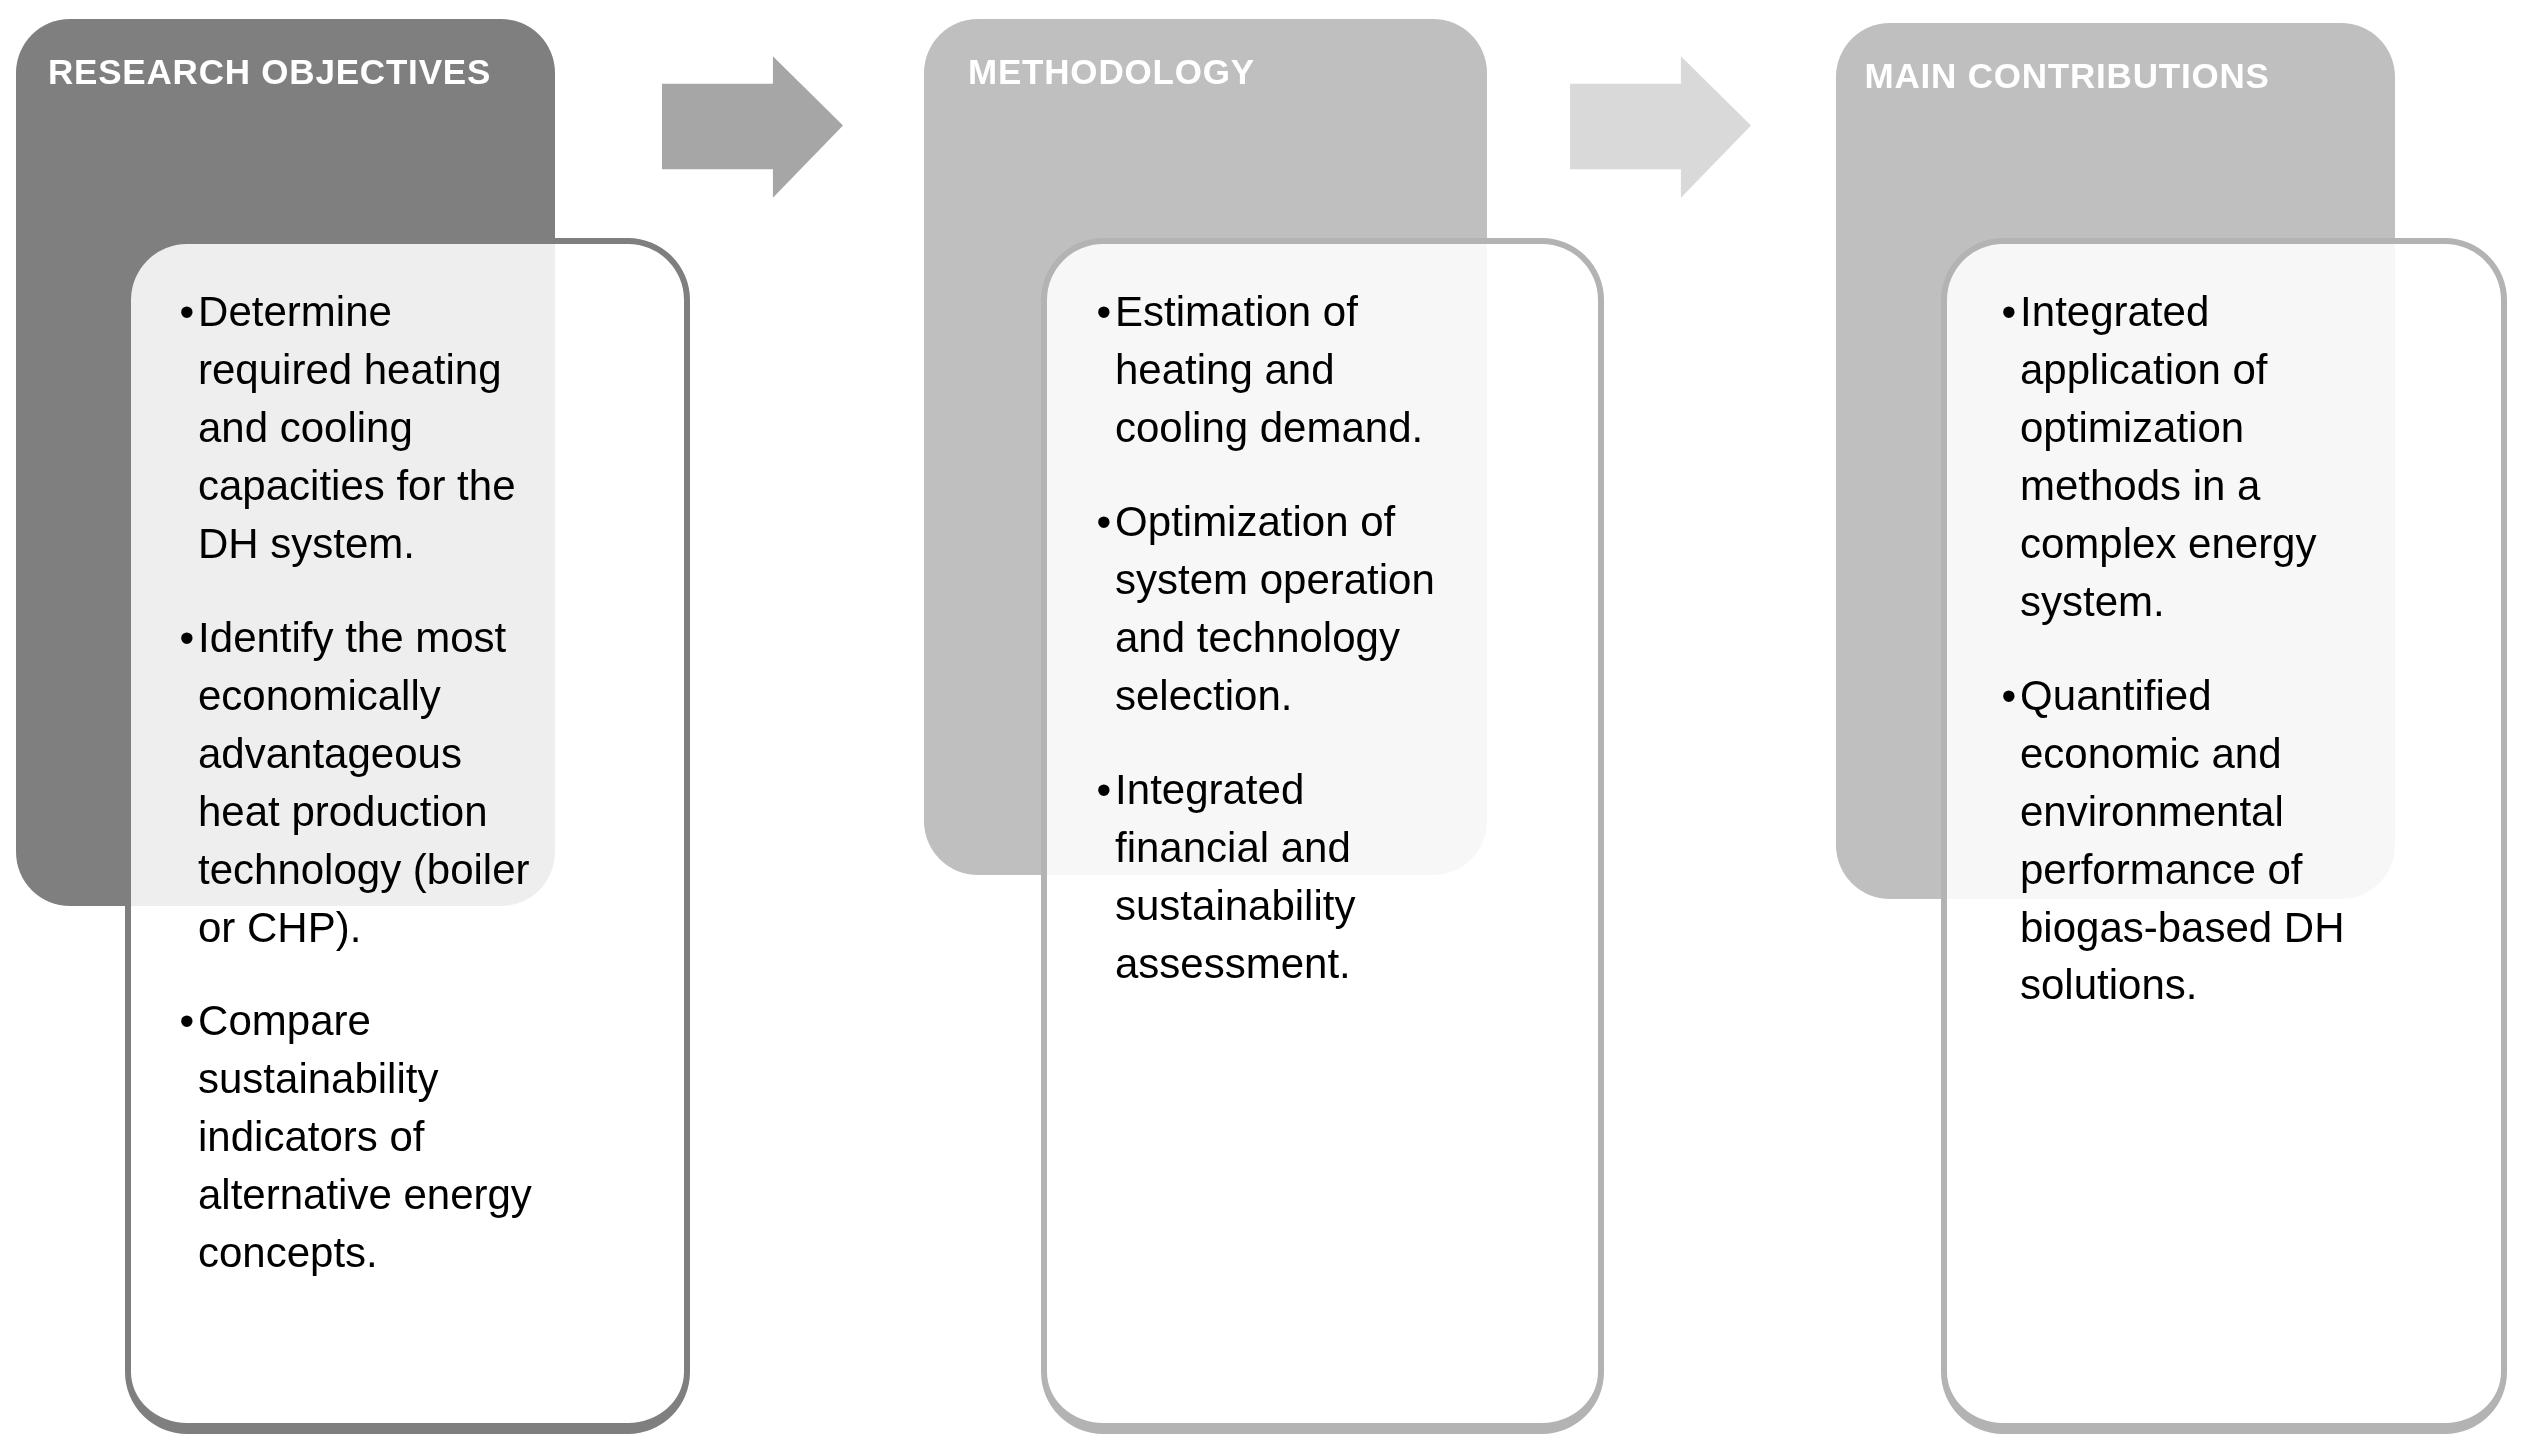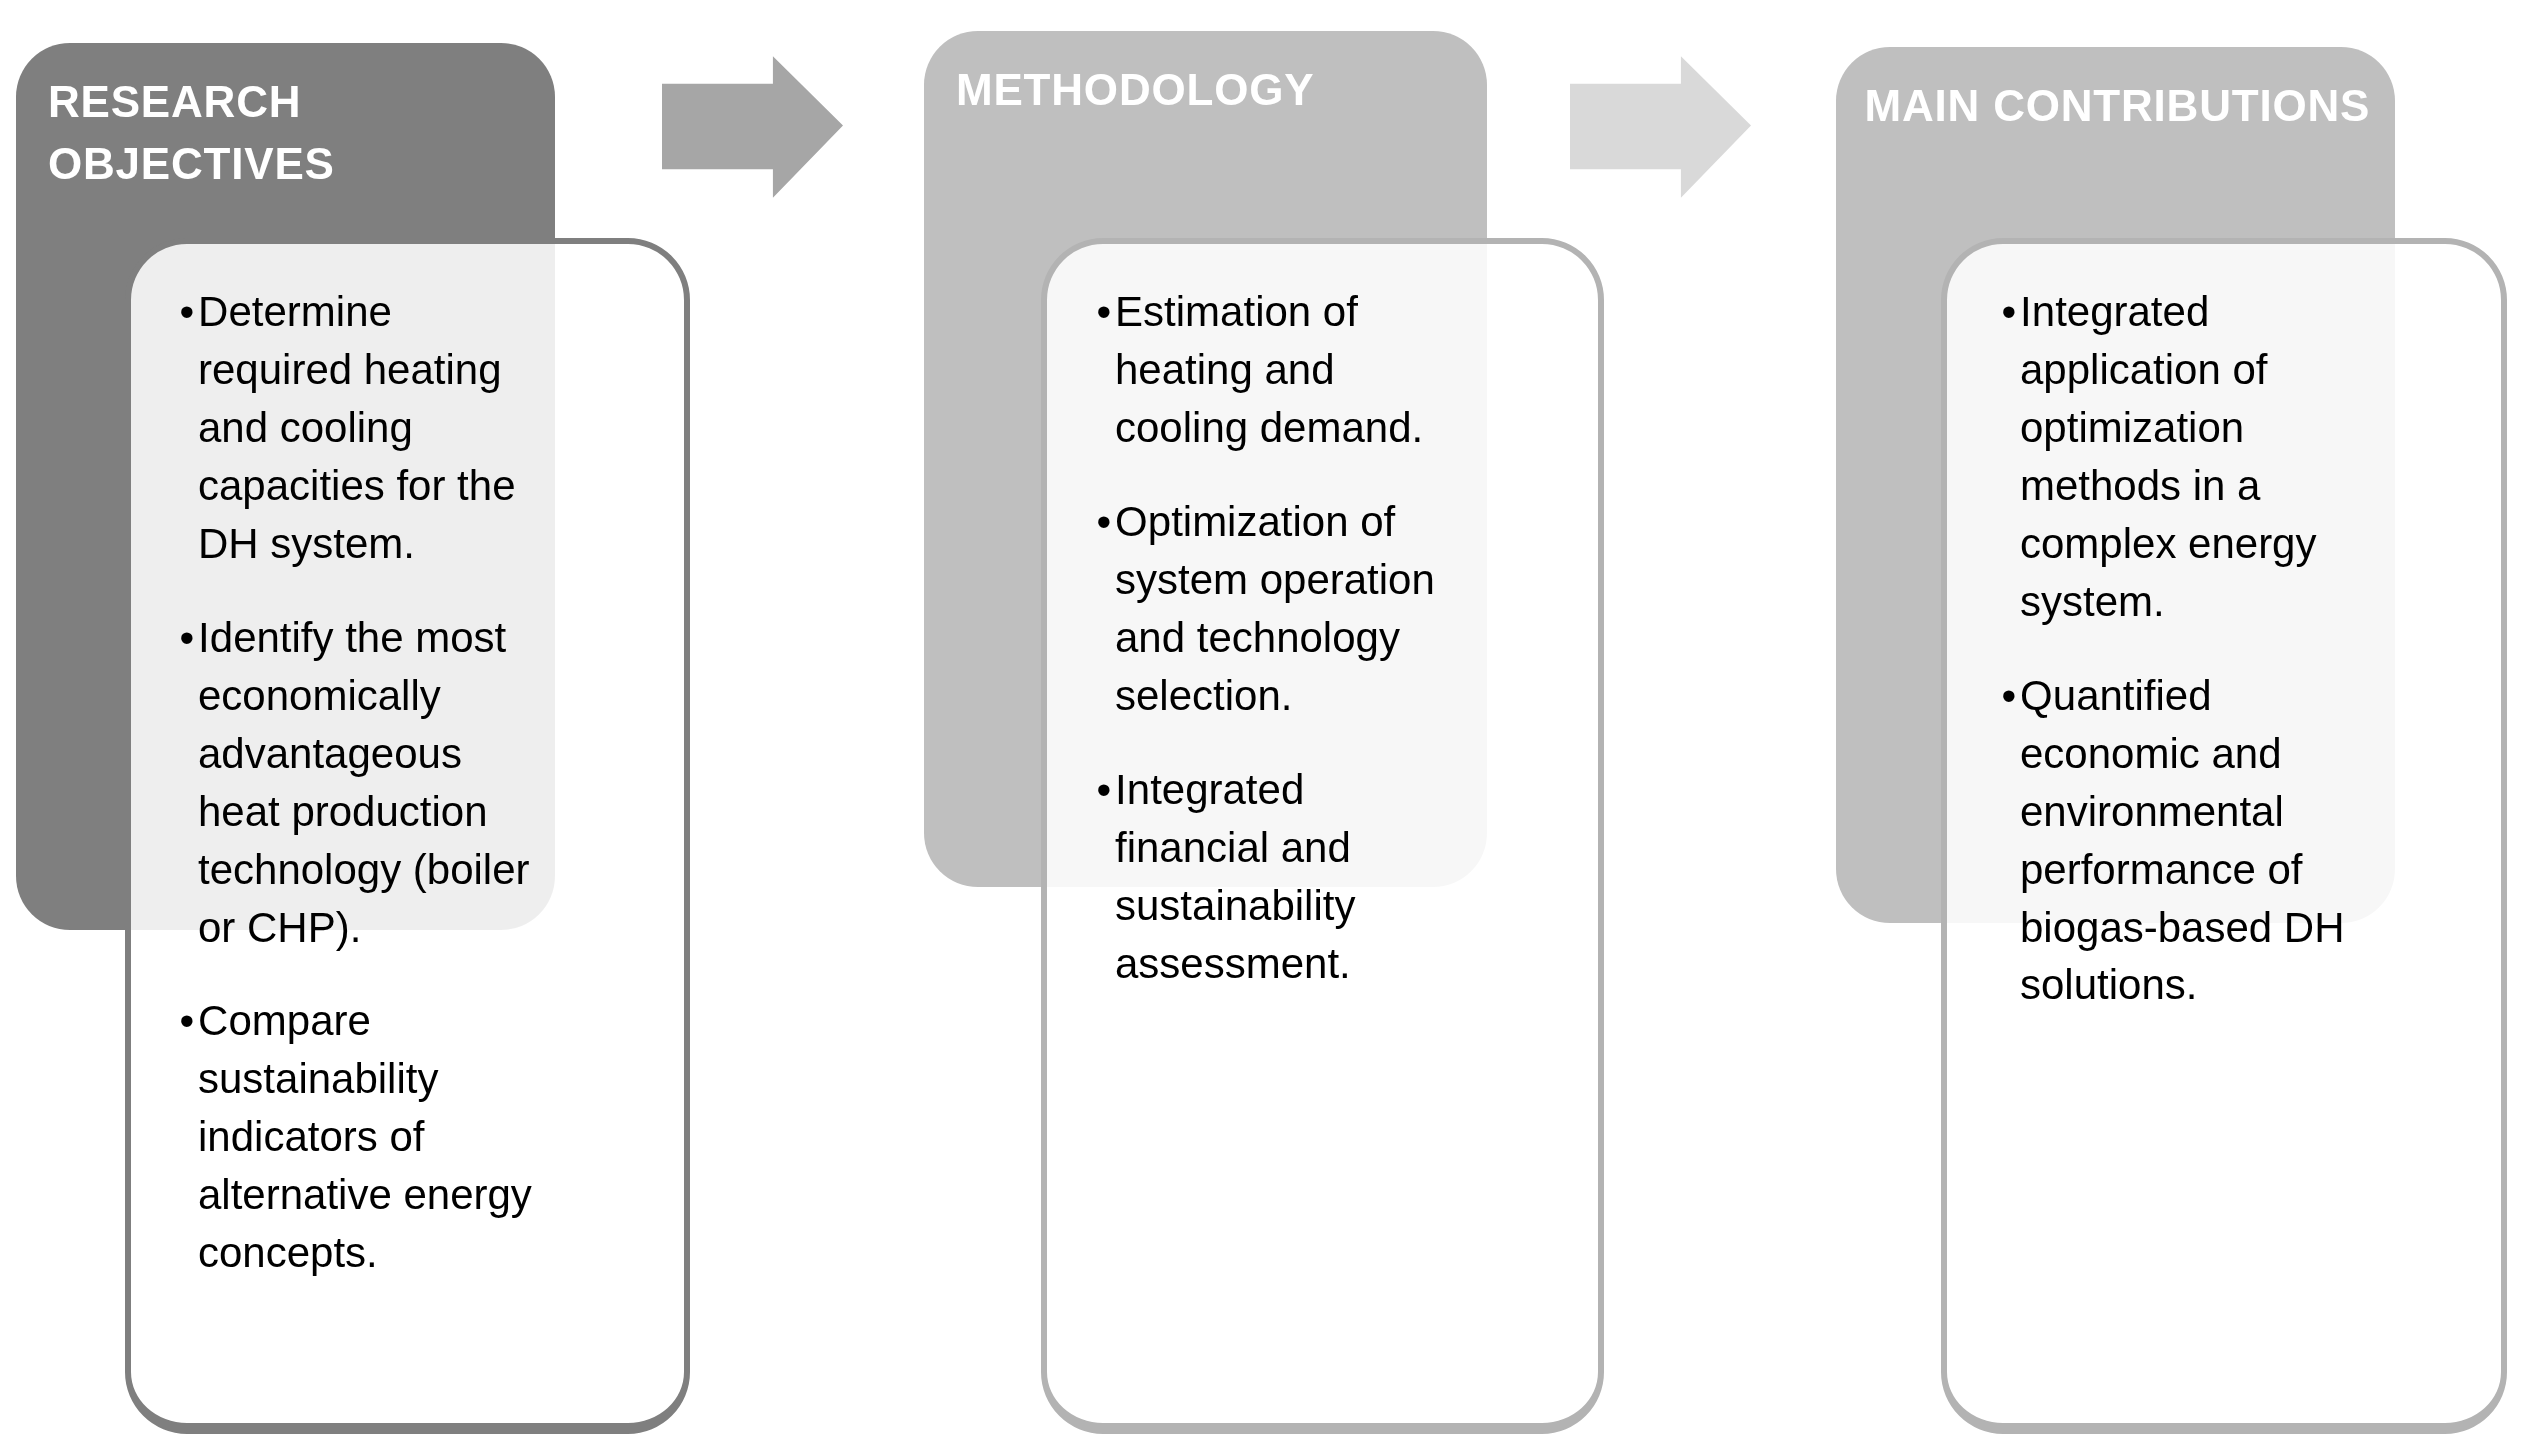--- a/index.html
+++ b/index.html
@@ -7,23 +7,22 @@
     width:2525px;height:1454px;position:relative;background:#ffffff;
     font-family:"Liberation Sans", sans-serif;overflow:hidden;
     --header-dark:#7f7f7f;--header-light:#bfbfbf;
     --arrow-1:#a6a6a6;--arrow-2:#d9d9d9;
     --content-border-dark:#7f7f7f;--content-border-light:#b3b3b3;
     --content-fill:rgba(255,255,255,0.87);
     --text-dark:#000000;--text-light:#ffffff;
   }
   .header-box{
     position:absolute;border-radius:54px;
-    color:var(--text-light);font-weight:bold;font-size:44px;line-height:1.42;
+    color:var(--text-light);font-weight:bold;font-size:35px;line-height:1.42;
     box-sizing:border-box;
-    margin-top:24px;
   }
   .header-box.dark{background:var(--header-dark);}
   .header-box.light{background:var(--header-light);}
   .header-title{padding:28px 23px 0 32px;letter-spacing:0.8px;}
   .content-box{
     position:absolute;box-sizing:border-box;border-radius:62px;
     background:var(--content-fill);
     border:6.2px solid var(--content-border-light);
     border-bottom-width:11.6px;
   }
@@ -69,21 +68,21 @@
   </div>
 </div>
 
 <div class="arrow first" style="left:662px;top:56px;">
   <svg viewBox="0 0 235 184" xmlns="http://www.w3.org/2000/svg" aria-hidden="true">
     <polygon points="0,36 144,36 144,0 235,90 144,184 144,147 0,147" fill="currentColor"></polygon>
   </svg>
 </div>
 
 <div>
-  <div class="header-box light" style="left:924px;top:7px;width:563px;height:856px;">
+  <div class="header-box light" style="left:924px;top:19px;width:563px;height:856px;padding-left:12px;">
     <div class="header-title">METHODOLOGY</div>
   </div>
   <div class="content-box" style="left:1041px;top:238px;width:563px;height:1196px;">
     <ul class="bullet-list" style="padding-left:68px;">
       <li>Estimation of
 heating and
 cooling demand.</li>
       <li>Optimization of
 system operation
 and technology

